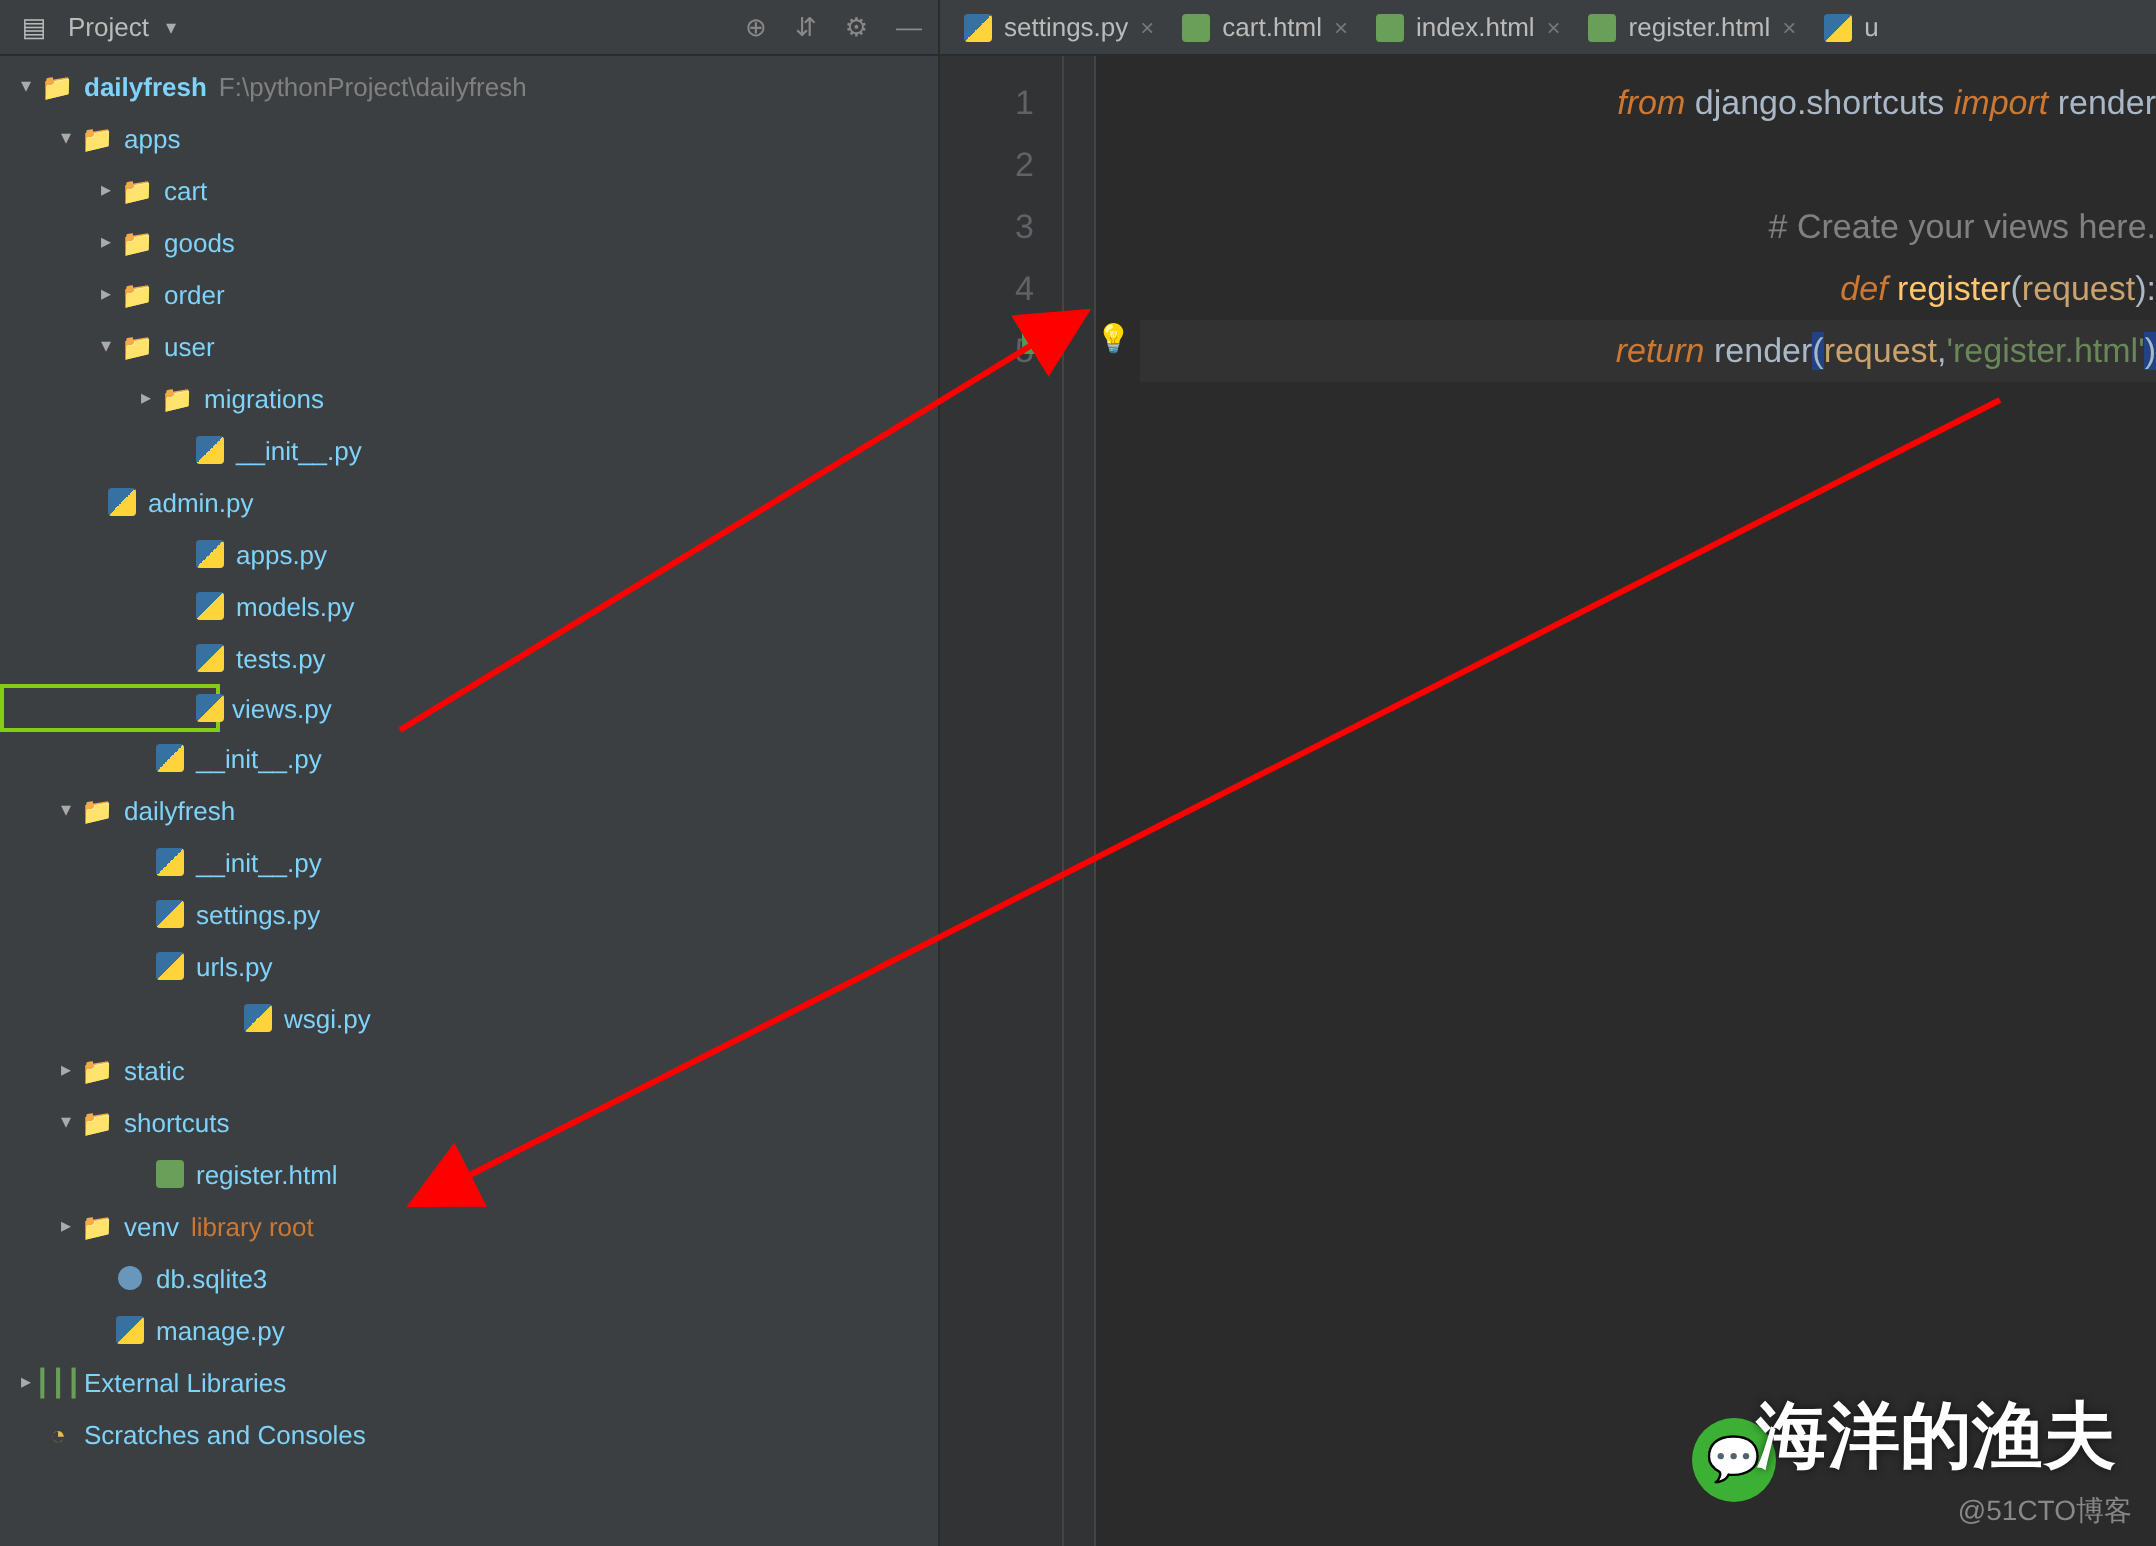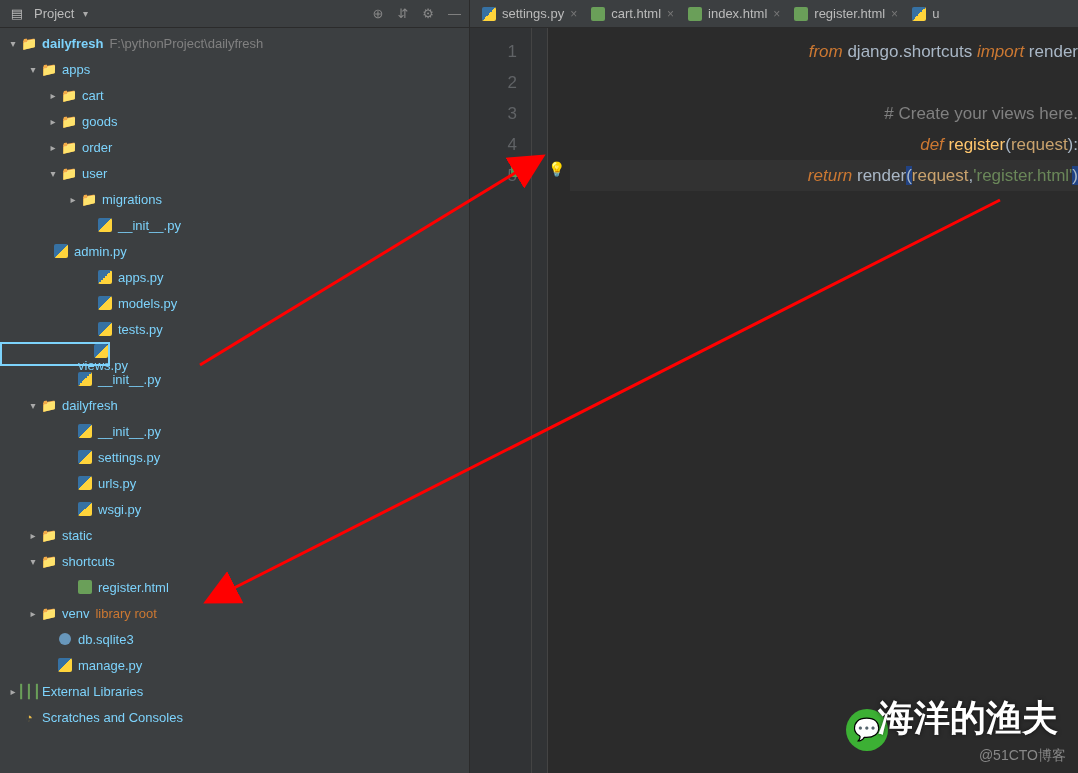--- a/index.html
+++ b/index.html
@@ -8,21 +8,21 @@
 .sidebar { width:470px; background:#3c3f41; border-right:1px solid #2b2b2b; display:flex; flex-direction:column; }
 .sidebar-header { height:28px; display:flex; align-items:center; padding:0 8px; border-bottom:1px solid #2b2b2b; background:#3c3f41; }
 .project-label { display:flex; align-items:center; gap:4px; color:#bbb; }
 .header-icons { margin-left:auto; display:flex; gap:14px; color:#888; }
 .header-icons span { cursor:pointer; }
 .tree { flex:1; overflow:auto; padding-top:2px; }
 .tree-item { display:flex; align-items:center; height:26px; white-space:nowrap; cursor:pointer; }
 .chev { width:14px; display:inline-flex; justify-content:center; color:#aaa; font-size:10px; }
 .icon { width:18px; display:inline-flex; justify-content:center; margin-right:4px; }
 .folder { color:#87939A; }
-.boxed { border:2px solid #7dd3fc;flex-direction:column; }
+.boxed { border:2px solid #84cc16; }
 .tree-label { color:#7dd3fc; }
 .path-label { color:#808080; margin-left:6px; }
 .lib-root { color:#cc7832; margin-left:6px; }
 
 .editor-area { flex:1; background:#2b2b2b; display:flex; flex-direction:column; }
 .tabs { height:28px; display:flex; align-items:center; background:#3c3f41; border-bottom:1px solid #2b2b2b; padding-left:4px; }
 .tab { display:flex; align-items:center; height:26px; padding:0 6px 0 8px; color:#bbb; gap:6px; cursor:pointer; }
 .tab .close-x { color:#777; font-size:12px; }
 .editor-body { flex:1; display:flex; font-family:"Consolas","Courier New",monospace; font-size:17px; position:relative; }
 .gutter { width:62px; background:#313335; color:#606366; text-align:right; padding:8px 14px 0 0; line-height:31px; border-right:1px solid #444; }
@@ -162,21 +162,21 @@
             <i class="fi fi-py"></i>
           </span>
           <span class="tree-label">settings.py</span>
         </div>
       <div class="tree-item" style="padding-left:76px">
           <span class="icon">
             <i class="fi fi-py"></i>
           </span>
           <span class="tree-label">urls.py</span>
         </div>
-      <div class="tree-item" style="padding-left:76px">
+      <div class="tree-item" style="padding-left:120px">
           <span class="icon">
             <i class="fi fi-py"></i>
           </span>
           <span class="tree-label">wsgi.py</span>
         </div>
       <div class="tree-item" style="padding-left:26px">
         <span class="chev">▸</span>
         <span class="icon folder">📁</span>
         <span class="tree-label">static</span>
       </div>

